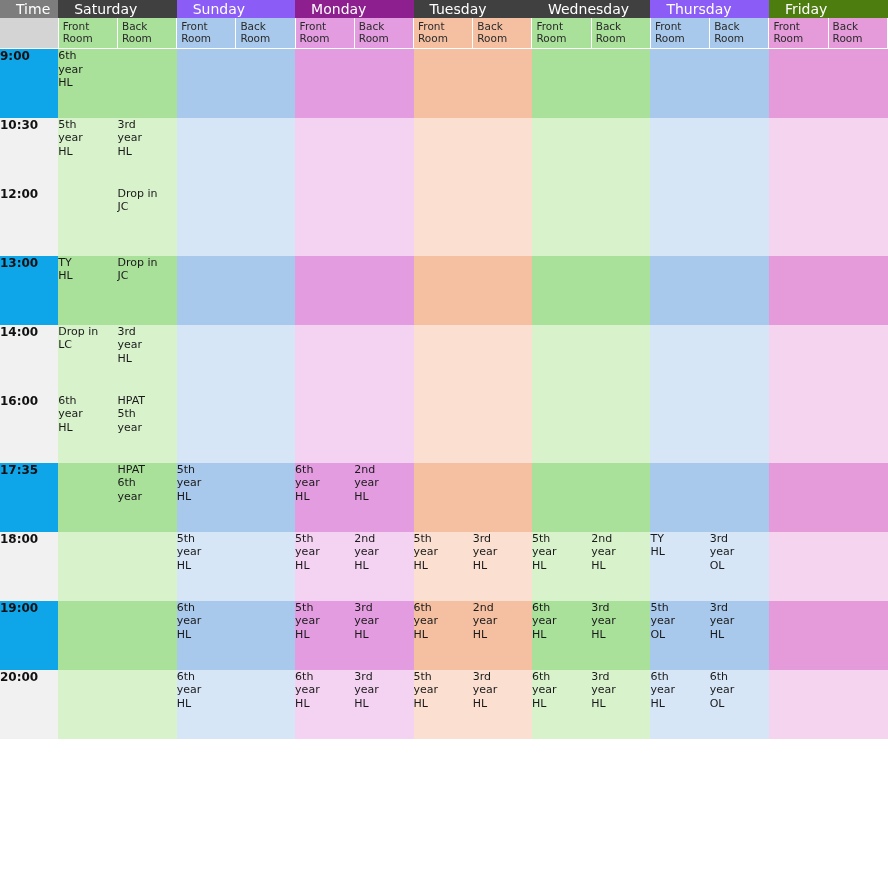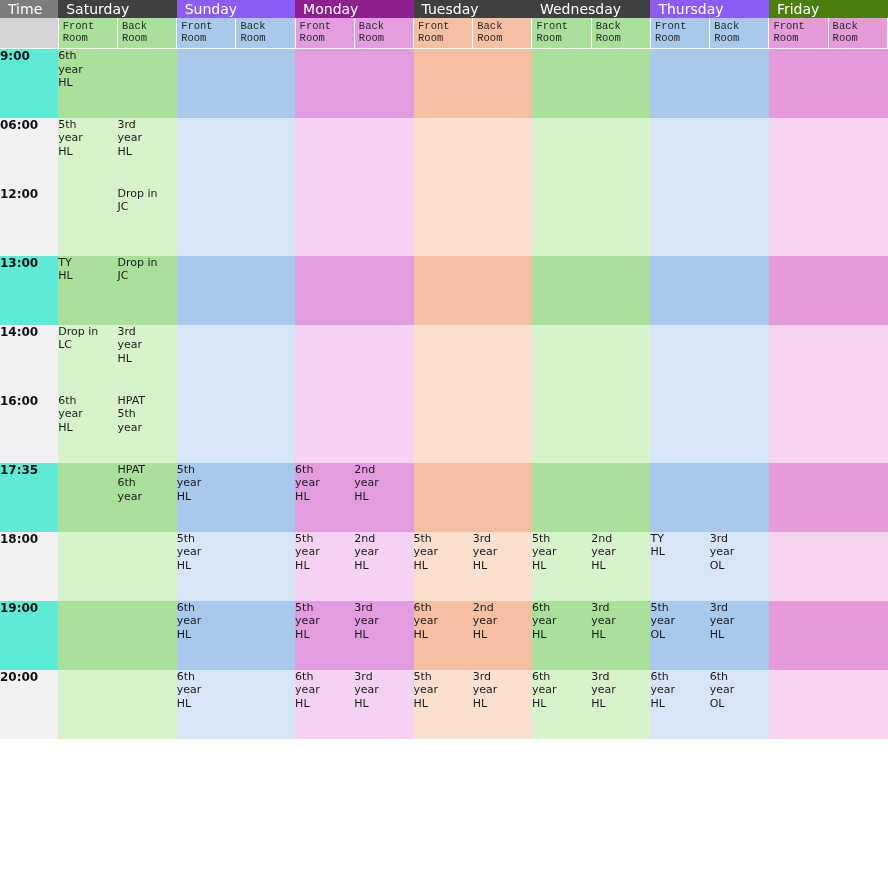--- a/index.html
+++ b/index.html
@@ -31,21 +31,21 @@
   col.room-col { width: 59px; }
 
   
   tr.day-header th {
     height: 18px;
     line-height: 18px;
     font-size: 14px;
     font-weight: normal;
     color: #ffffff;
     text-align: left;
-    padding-left: 8px;
+    padding-left: 16px;
     white-space: nowrap;
     overflow: hidden;
   }
   th.time-head {
     background: #7d7d7d;
     color: #ffffff;
     font-size: 14px;
   }
   th.day-green   { background: #404040; }
   th.day-blue    { background: #8b5cf6; }
@@ -55,39 +55,38 @@
 
   
   tr.room-header td {
     height: 28px;
     font-size: 10.5px;
     color: #2a2a2a;
     padding: 2px 3px 0 4px;
     line-height: 12px;
     border-right: 1px solid #ffffff;
     border-bottom: 1px solid #ffffff;
-    font-family: Liberation Mono, monospace;
   }
   td.room-time-blank {
     background: #d4d4d4;
     border-right: 1px solid #ffffff;
   }
 
   
   td.time-cell {
     font-size: 12px;
     font-weight: bold;
     color: #111111;
     text-align: left;
     padding-left: 6px;
     vertical-align: middle;
     border-right: 1px solid #ffffff;
     border-bottom: 1px solid #ffffff;
   }
-  tr.row-dark td.time-cell  { background: #5eead4; margin-left: 40px; }
+  tr.row-dark td.time-cell  { background: #0ea5e9; margin-left: 40px; }
   tr.row-light td.time-cell { background: #f1f1f1; }
 
   
   td.slot {
     font-size: 11px;
     line-height: 13.5px;
     color: #1a1a1a;
     padding: 4px 3px 2px 4px;
     border-right: 1px solid #ffffff;
     border-bottom: 1px solid #ffffff;
@@ -186,21 +185,21 @@
         <td class="slot c-orange"></td>
         <td class="slot c-orange"></td>
         <td class="slot c-green"></td>
         <td class="slot c-green"></td>
         <td class="slot c-blue"></td>
         <td class="slot c-blue"></td>
         <td class="slot c-magenta"></td>
         <td class="slot c-magenta"></td>
       </tr>
       <tr class="slot-row row-light">
-        <td class="time-cell">06:00</td>
+        <td class="time-cell">10:30</td>
         <td class="slot c-green">
           <span class="line">5th</span>
           <span class="line">year</span>
           <span class="line">HL</span>
         </td>
         <td class="slot c-green">
           <span class="line">3rd</span>
           <span class="line">year</span>
           <span class="line">HL</span>
         </td>

